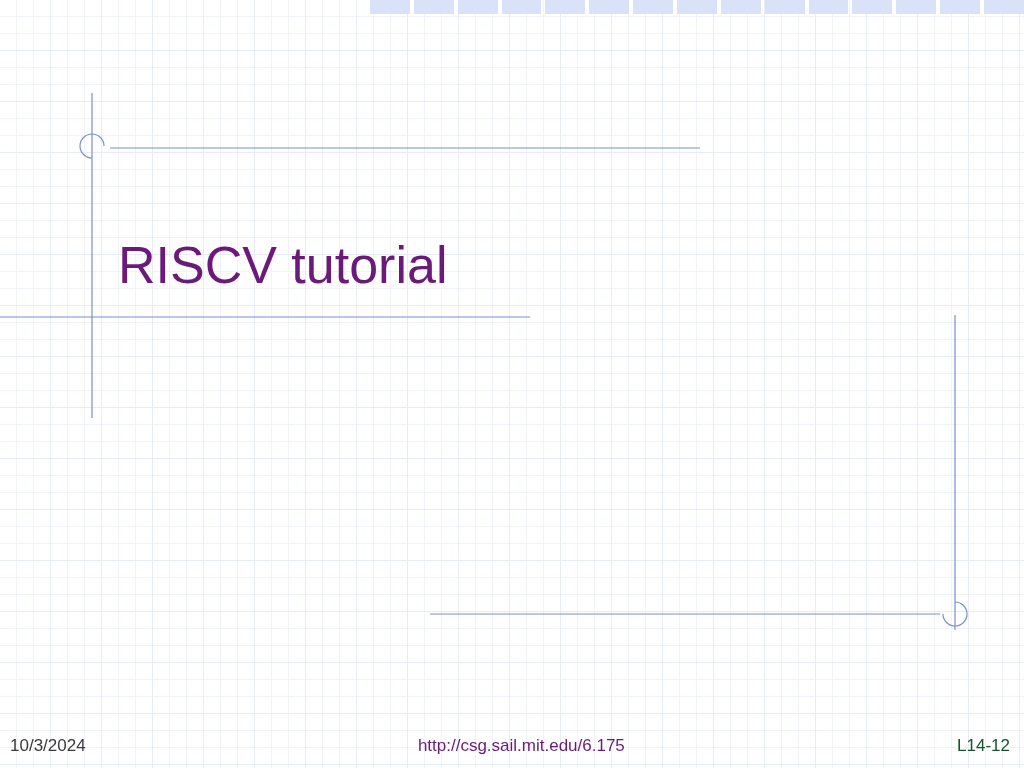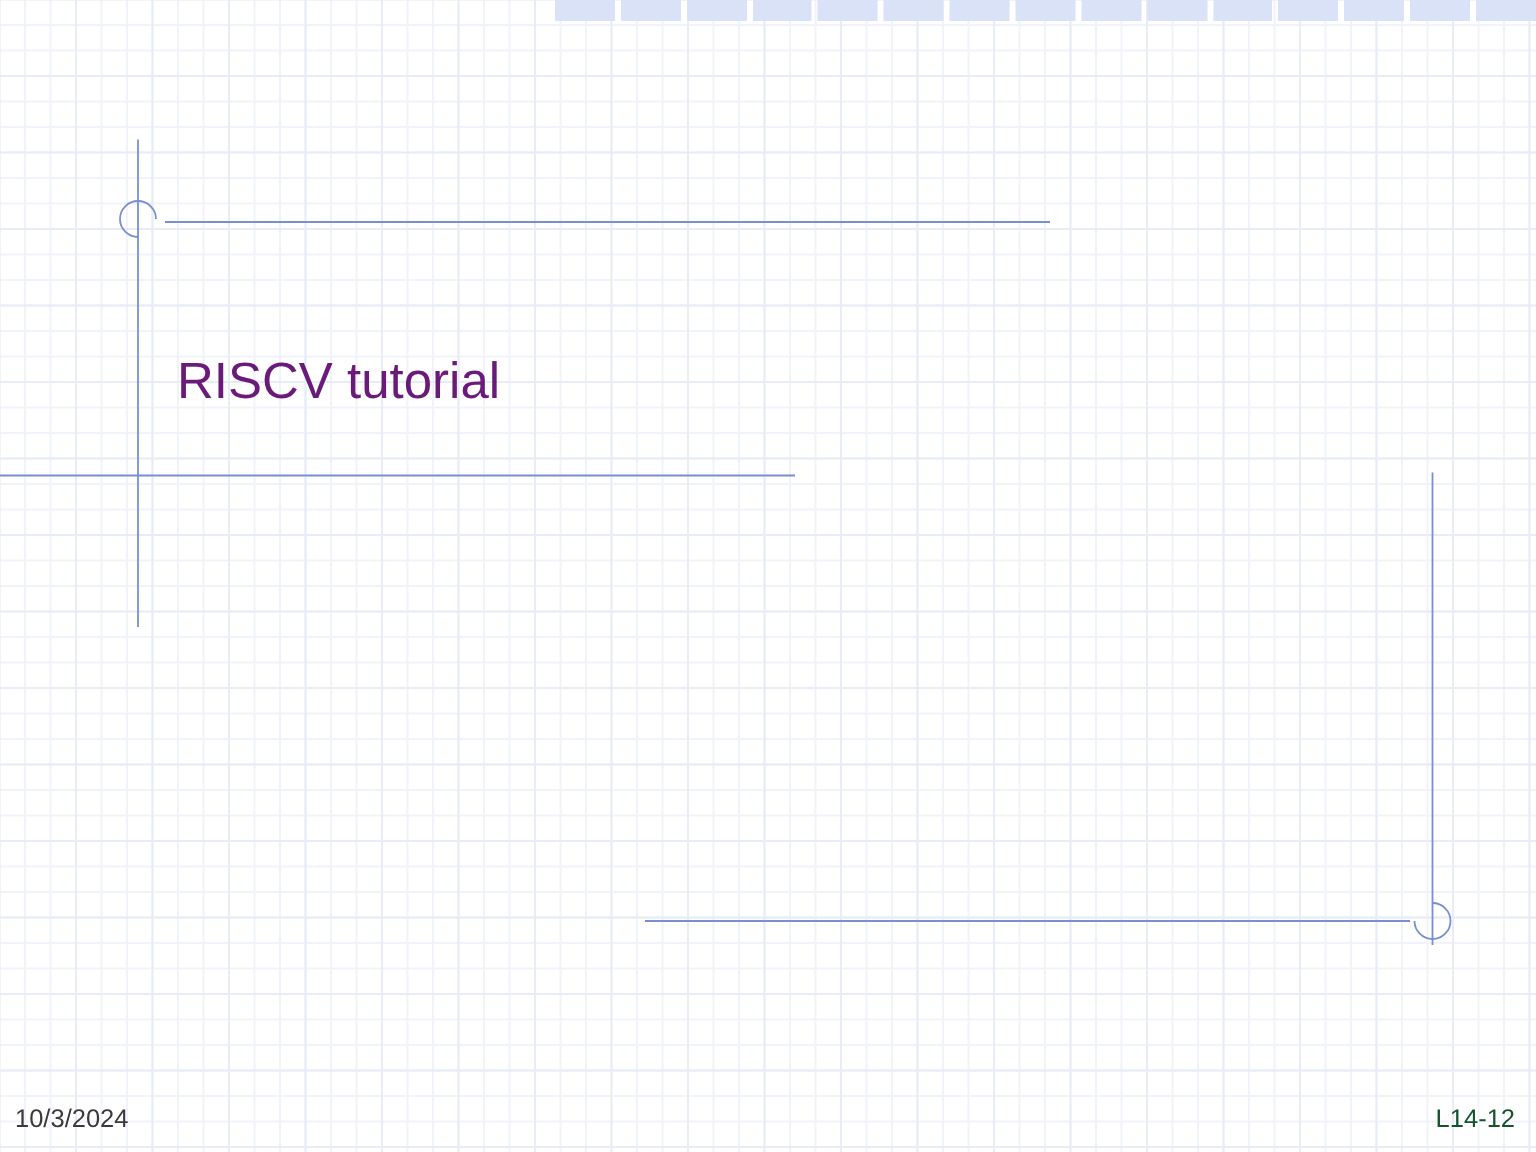--- a/index.html
+++ b/index.html
@@ -38,21 +38,21 @@
   
   .decor {
     position: absolute;
     inset: 0;
     pointer-events: none;
   }
   .title {
     position: absolute;
     left: 118px;
     top: 235px;
-    font-size: 34px;
+    font-size: 52px;
     font-weight: 400;
     color: #6a1b7a;
     font-family: Verdana, Geneva, sans-serif;
   }
   .footer {
     position: absolute;
     left: 0;
     right: 0;
     bottom: 12px;
     display: flex;
@@ -101,14 +101,15 @@
     <line x1="955" y1="315" x2="955" y2="630"></line>
     <line x1="430" y1="614" x2="940" y2="614"></line>
     <path d="M955 602 A12 12 0 1 1 943 614"></path>
   </g>
 </svg>
 
 <h1 class="title">RISCV tutorial</h1>
 
 <div class="footer">
   <span class="footer-date">10/3/2024</span>
+  <span class="footer-url">http://csg.sail.mit.edu/6.175</span>
   <span class="footer-page">L14-12</span>
 </div>
 
 </body></html>

